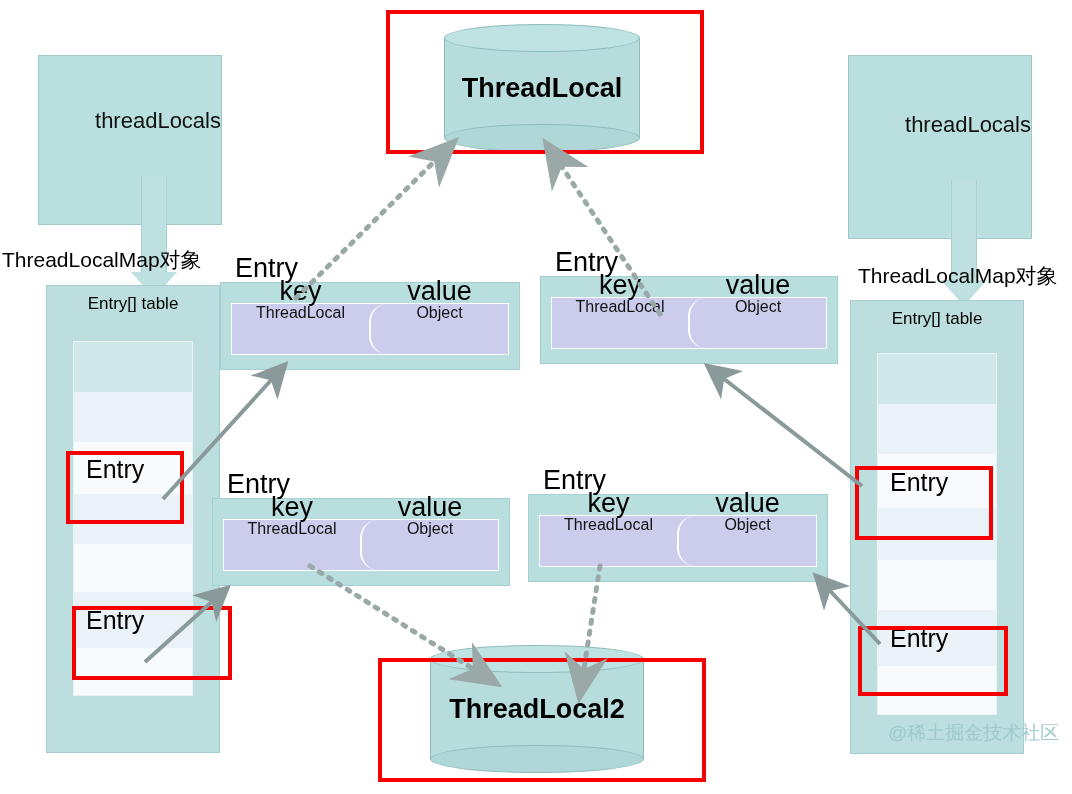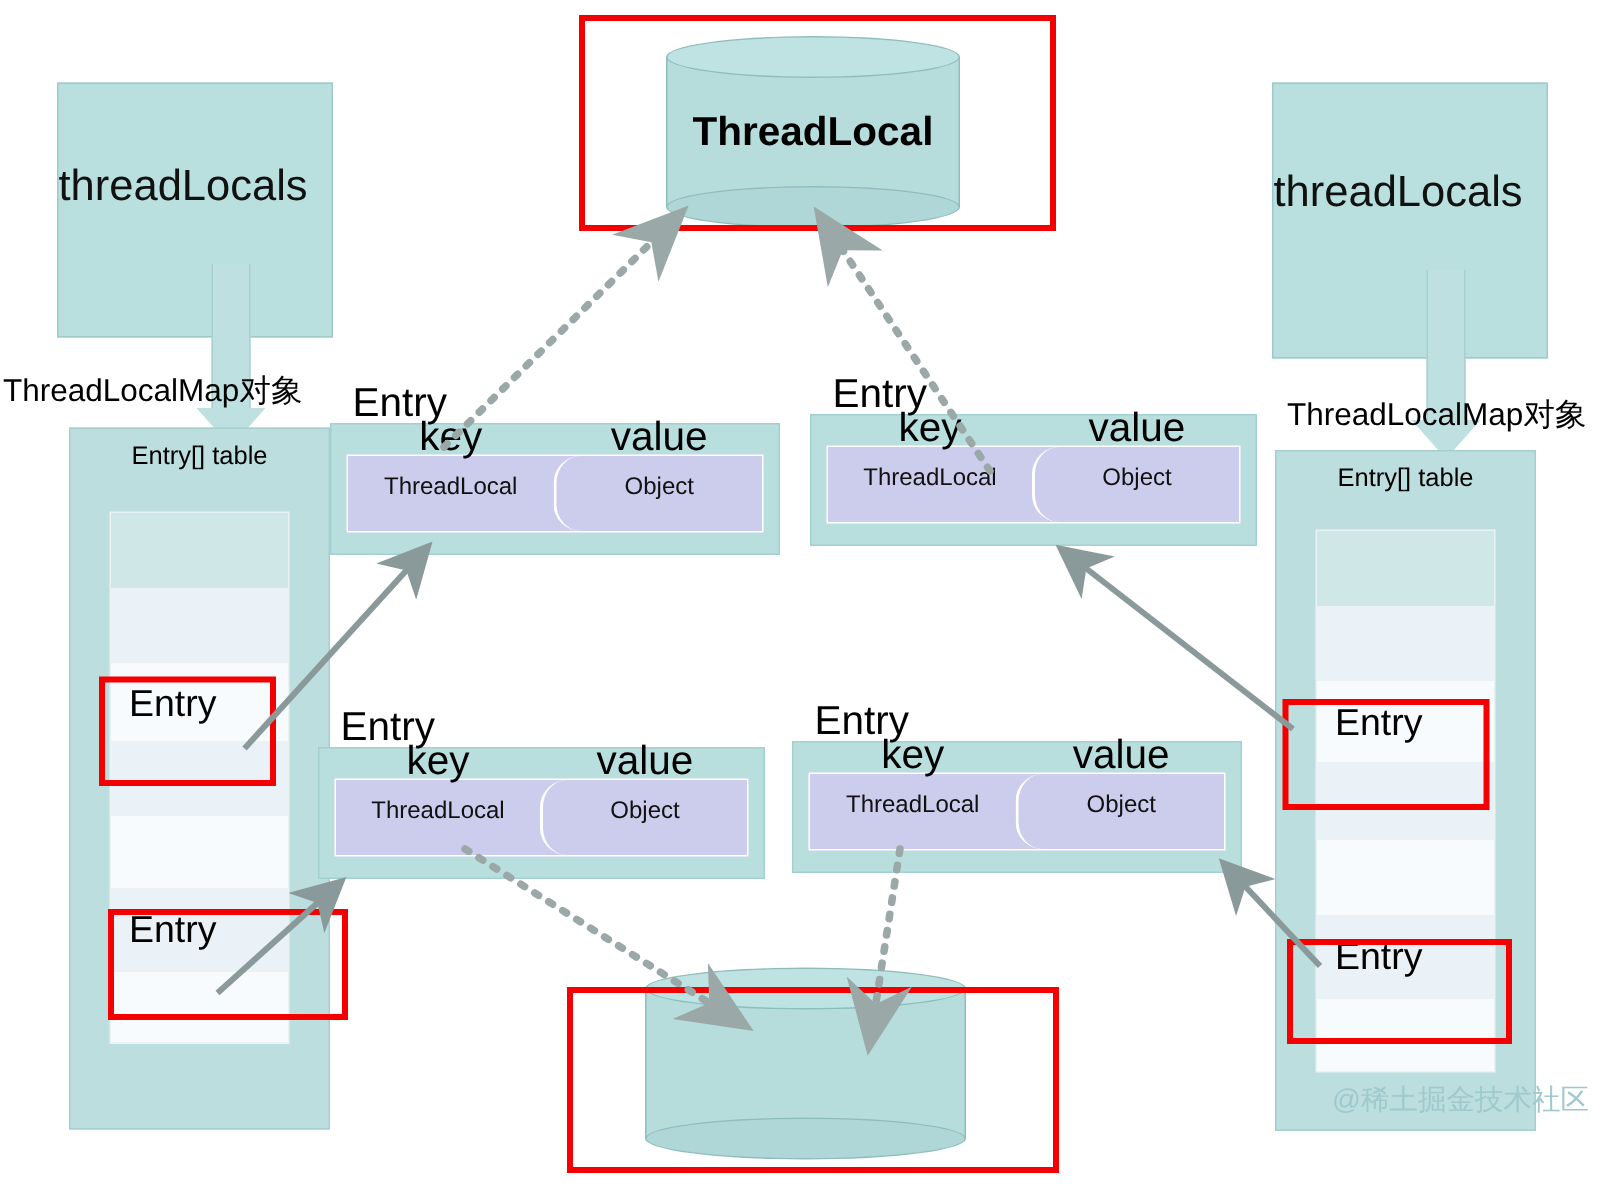--- a/index.html
+++ b/index.html
@@ -9,22 +9,22 @@
   .abs{position:absolute;}
 
   
   .thread-title{
     font-size:25px;color:#000;text-align:center;white-space:nowrap;margin-top:44px;
   }
   .thread-box{
     background:#b9dfdf;border:1px solid #9ec9c9;
   }
   .thread-box .tl-label{
-    position:absolute;left:0;right:0;top:52px;text-align:left;
-    font-size:29px;color:#111;
+    position:absolute;left:0;right:0;top:52px;text-align:right;
+    font-size:22px;color:#111;
   }
   
   .fat-arrow{position:absolute;}
   .fat-arrow .shaft{
     position:absolute;left:50%;transform:translateX(-50%);top:0;
     width:24px;background:#bfe0e0;border-left:1px solid #a9cfcf;border-right:1px solid #a9cfcf;
   }
   .fat-arrow .head{
     position:absolute;left:50%;transform:translateX(-50%);bottom:0;
     width:0;height:0;border-left:23px solid transparent;border-right:23px solid transparent;
@@ -49,21 +49,21 @@
   }
   .red-box{position:absolute;border:4px solid #f40000;background:transparent;}
 
   
   .entry-card{background:#b9dede;border:1px solid #a3d0d0;}
   .entry-card .card-title{
     position:absolute;left:14px;top:-30px;font-size:27px;color:#000;
   }
   .kv{position:absolute;left:10px;right:10px;top:20px;bottom:14px;
       display:flex;background:#ccccec;border:1px solid #ffffff;box-sizing:border-box;}
-  .kv-cell{flex:1;position:relative;display:flex;align-items:center;justify-content:center;}
+  .kv-cell{flex:1;position:relative;display:flex;align-items:flex-start;justify-content:center;}
   .kv-cell + .kv-cell{border-left:2px solid #ffffff;border-radius:18px;}
   .kv-head{position:absolute;top:-28px;left:0;right:0;text-align:center;font-size:27px;color:#000;}
   .kv-sub{font-size:16px;color:#111;padding-bottom:9px;}
 
   
   .cyl{position:absolute;}
   .cyl .body{position:absolute;left:0;right:0;top:14px;bottom:14px;background:#b6dcdc;border-left:1px solid #8fbdbd;border-right:1px solid #8fbdbd;}
   .cyl .top{position:absolute;left:0;right:0;top:0;height:28px;border-radius:50%;background:#bfe2e2;border:1px solid #8fbdbd;box-sizing:border-box;}
   .cyl .bot{position:absolute;left:0;right:0;bottom:0;height:28px;border-radius:50%;background:#b0d7d7;border:1px solid #8fbdbd;box-sizing:border-box;}
   .cyl .cyl-label{position:absolute;left:0;right:0;top:50%;transform:translateY(-50%);
@@ -204,20 +204,21 @@
     <div class="bot"></div>
     <div class="top"></div>
     <div class="cyl-label">ThreadLocal</div>
   </div>
   <div class="red-box" style="left:386px;top:10px;width:310px;height:136px;"></div>
 
   <div class="cyl" style="left:430px;top:645px;width:214px;height:128px;">
     <div class="body"></div>
     <div class="bot"></div>
     <div class="top"></div>
+    <div class="cyl-label">ThreadLocal2</div>
   </div>
   <div class="red-box" style="left:378px;top:658px;width:320px;height:116px;"></div>
 
   <svg class="overlay" viewBox="0 0 1072 794">
     <defs>
       <marker id="solidHead" markerWidth="9" markerHeight="9" refX="7" refY="4.5" orient="auto">
         <path d="M0,0 L9,4.5 L0,9 L2.5,4.5 Z" fill="#8a9a9a"></path>
       </marker>
       <marker id="dotHead" markerWidth="10" markerHeight="10" refX="8" refY="5" orient="auto">
         <path d="M0,0.6 L10,5 L0,9.4 L3,5 Z" fill="#9aa8a8"></path>

